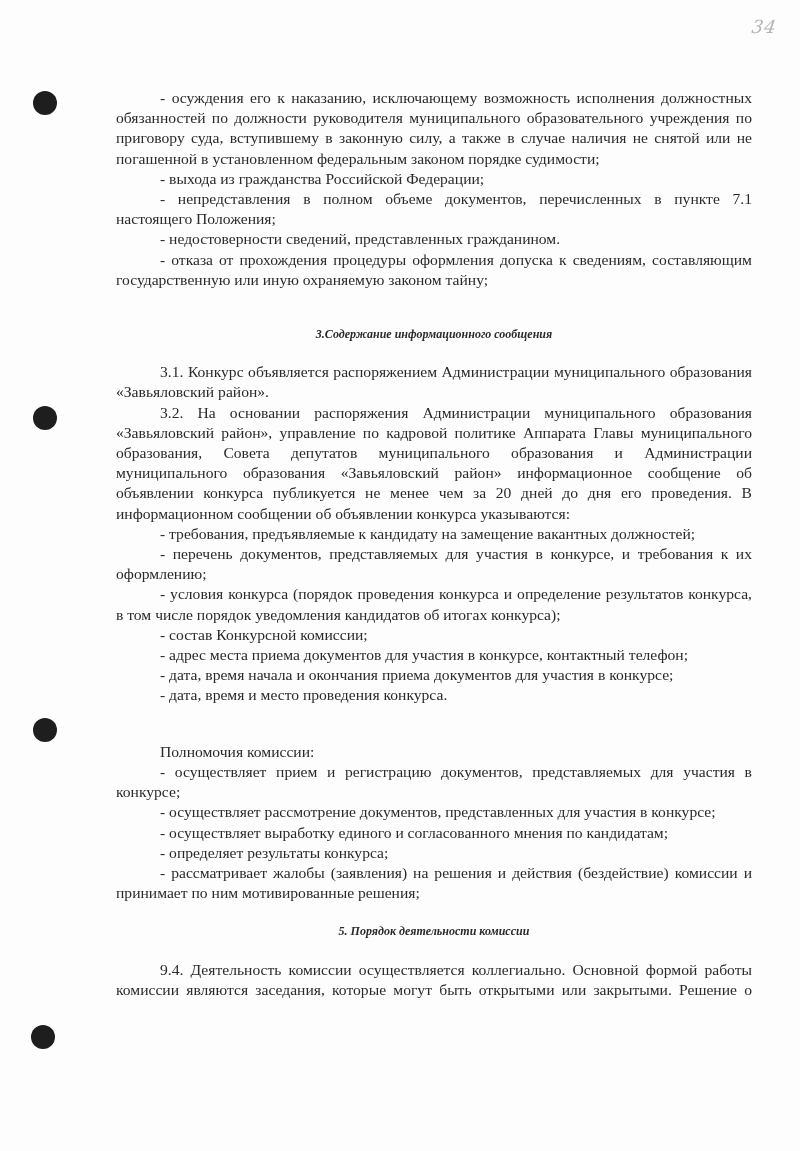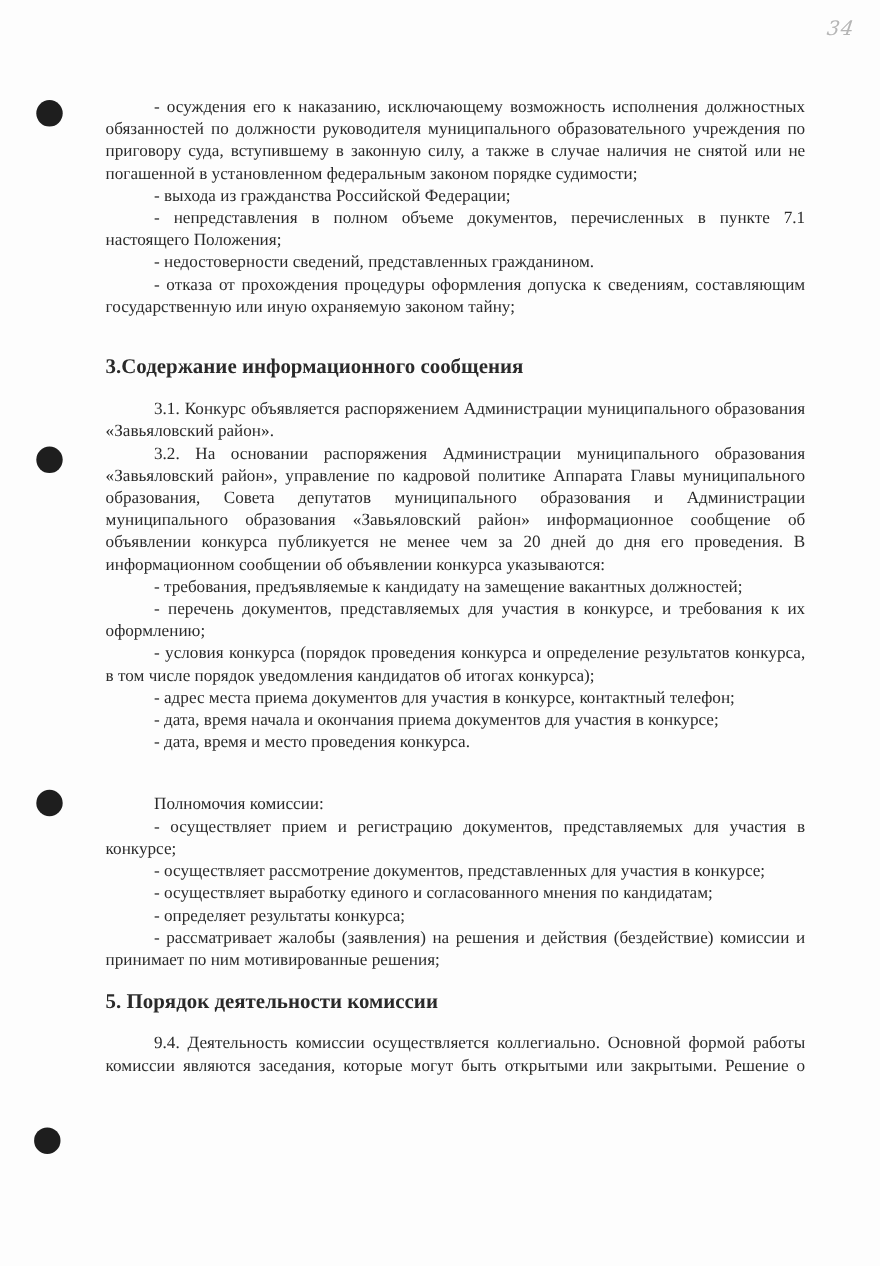--- a/index.html
+++ b/index.html
@@ -15,28 +15,29 @@
       position: absolute; width: 24px; height: 24px; border-radius: 50%;
       background: #1e1e1e;
     }
     .pagenum {
       position: absolute; left: 752px; top: 16px;
       font-family: "DejaVu Serif", serif; font-style: italic;
       font-size: 18px; color: #b5b5b5; letter-spacing: 1px;
       transform: skewX(-8deg);
     }
     .content {
-      position: absolute; left: 96px; top: 88px; width: 636px;
+      position: absolute; left: 116px; top: 88px; width: 636px;
       line-height: 20.2px;
     }
     .p { text-align: justify; text-align-last: left; margin: 0; }
     .ind { text-indent: 44px; }
     .h {
-      font-weight: bold; text-align: left; margin: 0;
-      font-size: 19px;
+      font-weight: bold; text-align: center; margin: 0;
+      font-size: 12px;
+      font-style: italic;
     }
     .gap-h1 { height: 34px; }
     .gap-after { height: 18px; }
   </style>
 </head>
 <body>
 
 <div class="page">
   <div class="hole" style="left:33px; top:91px;"></div>
   <div class="hole" style="left:33px; top:406px;"></div>
@@ -53,20 +54,21 @@
     <p class="p ind">- отказа от прохождения процедуры оформления допуска к сведениям, составляющим государственную или иную охраняемую законом тайну;</p>
 
     <div class="gap-h1"></div>
     <p class="h">3.Содержание  информационного сообщения</p>
     <div class="gap-after"></div>
     <p class="p ind">3.1. Конкурс объявляется распоряжением Администрации муниципального образования «Завьяловский район».</p>
     <p class="p ind">3.2. На основании распоряжения Администрации муниципального образования «Завьяловский район», управление по кадровой политике Аппарата Главы муниципального образования, Совета депутатов муниципального образования и Администрации муниципального образования «Завьяловский район»  информационное сообщение об объявлении  конкурса публикуется  не менее чем за 20 дней до дня его проведения. В информационном сообщении об объявлении конкурса указываются:</p>
     <p class="p ind">- требования, предъявляемые к кандидату на замещение вакантных должностей;</p>
     <p class="p ind">- перечень документов, представляемых для участия в конкурсе, и требования к их оформлению;</p>
     <p class="p ind">- условия конкурса (порядок проведения конкурса и определение результатов конкурса, в том числе порядок уведомления кандидатов об итогах конкурса);</p>
+    <p class="p ind">- состав Конкурсной комиссии;</p>
     <p class="p ind">- адрес места приема документов для участия в конкурсе, контактный телефон;</p>
     <p class="p ind">- дата, время начала и окончания приема документов для участия в конкурсе;</p>
     <p class="p ind">- дата, время и место проведения конкурса.</p>
 
     <div class="gap-after"></div>
     <div class="gap-after"></div>
     <p class="p ind">Полномочия комиссии:</p>
     <p class="p ind">- осуществляет прием и регистрацию документов, представляемых для участия в конкурсе;</p>
     <p class="p ind">- осуществляет рассмотрение документов, представленных для участия в конкурсе;</p>
     <p class="p ind">- осуществляет выработку единого и согласованного мнения по кандидатам;</p>

